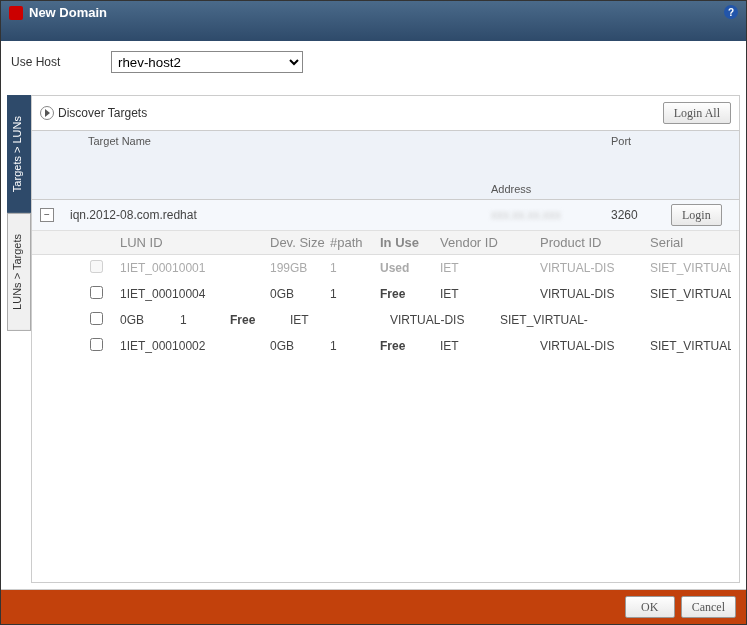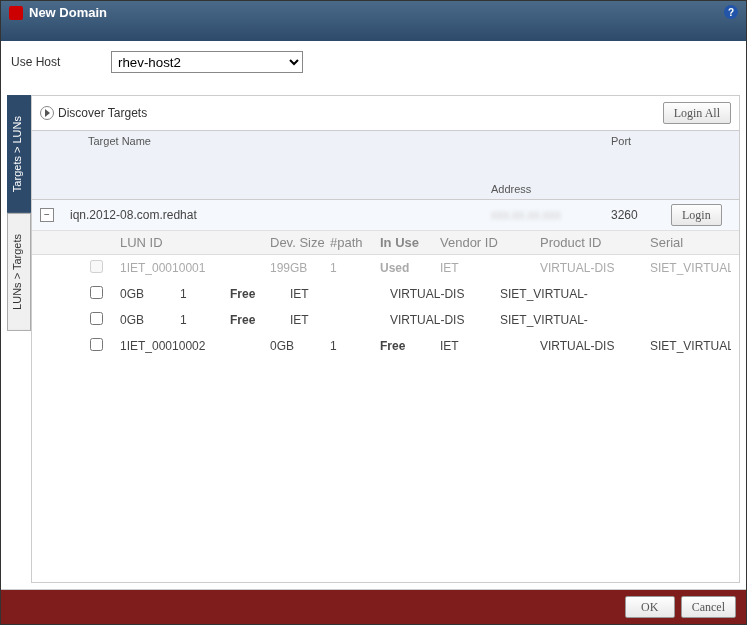--- a/index.html
+++ b/index.html
@@ -49,21 +49,21 @@
 .lun-row input[type=checkbox] { margin-right: 14px; }
 .c-check { width: 30px; }
 .c-lunid { width: 150px; }
 .c-size { width: 60px; }
 .c-path { width: 50px; }
 .c-use { width: 60px; font-weight: bold; }
 .c-vendor { width: 100px; }
 .c-product { width: 110px; }
 .c-serial { flex: 1; white-space: nowrap; overflow: hidden; }
 .luns-container { flex: 1; overflow: auto; }
-.footer { border-top: 1px solid #ccc; padding: 6px 10px; display: flex; justify-content: flex-end; gap: 6px; background: #7f1d1d; }
+.footer { border-top: 1px solid #ccc; padding: 6px 10px; display: flex; justify-content: flex-end; gap: 6px; background: #c2410c; }
 .footer .btn { min-width: 50px; }
 </style>
 </head>
 <body>
 
 <div class="dialog">
 
   <div class="titlebar">
     <div class="titlebar-left">
       <span class="logo-icon"></span>
@@ -133,20 +133,21 @@
             <span class="c-lunid">1IET_00010001</span>
             <span class="c-size">199GB</span>
             <span class="c-path">1</span>
             <span class="c-use">Used</span>
             <span class="c-vendor">IET</span>
             <span class="c-product">VIRTUAL-DIS</span>
             <span class="c-serial">SIET_VIRTUAL-</span>
           </div>
           <div class="lun-row">
             <span class="c-check"><input type="checkbox" style=""></span>
+            <span class="c-lunid">1IET_00010004</span>
             <span class="c-size">0GB</span>
             <span class="c-path">1</span>
             <span class="c-use">Free</span>
             <span class="c-vendor">IET</span>
             <span class="c-product">VIRTUAL-DIS</span>
             <span class="c-serial">SIET_VIRTUAL-</span>
           </div>
           <div class="lun-row">
             <span class="c-check"><input type="checkbox" style=""></span>
             <span class="c-size">0GB</span>

